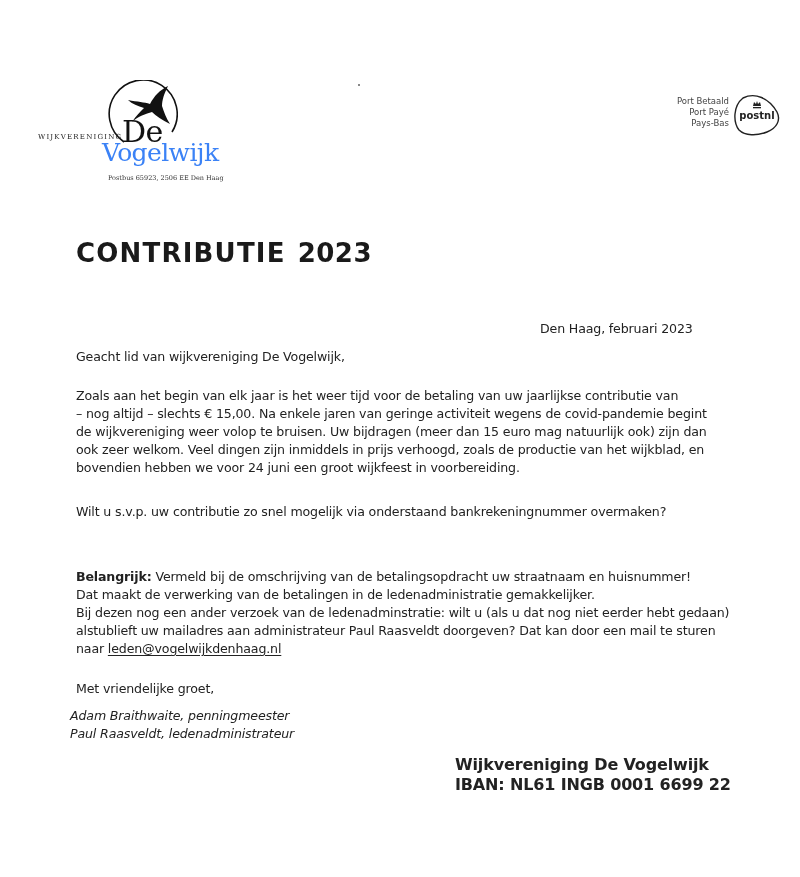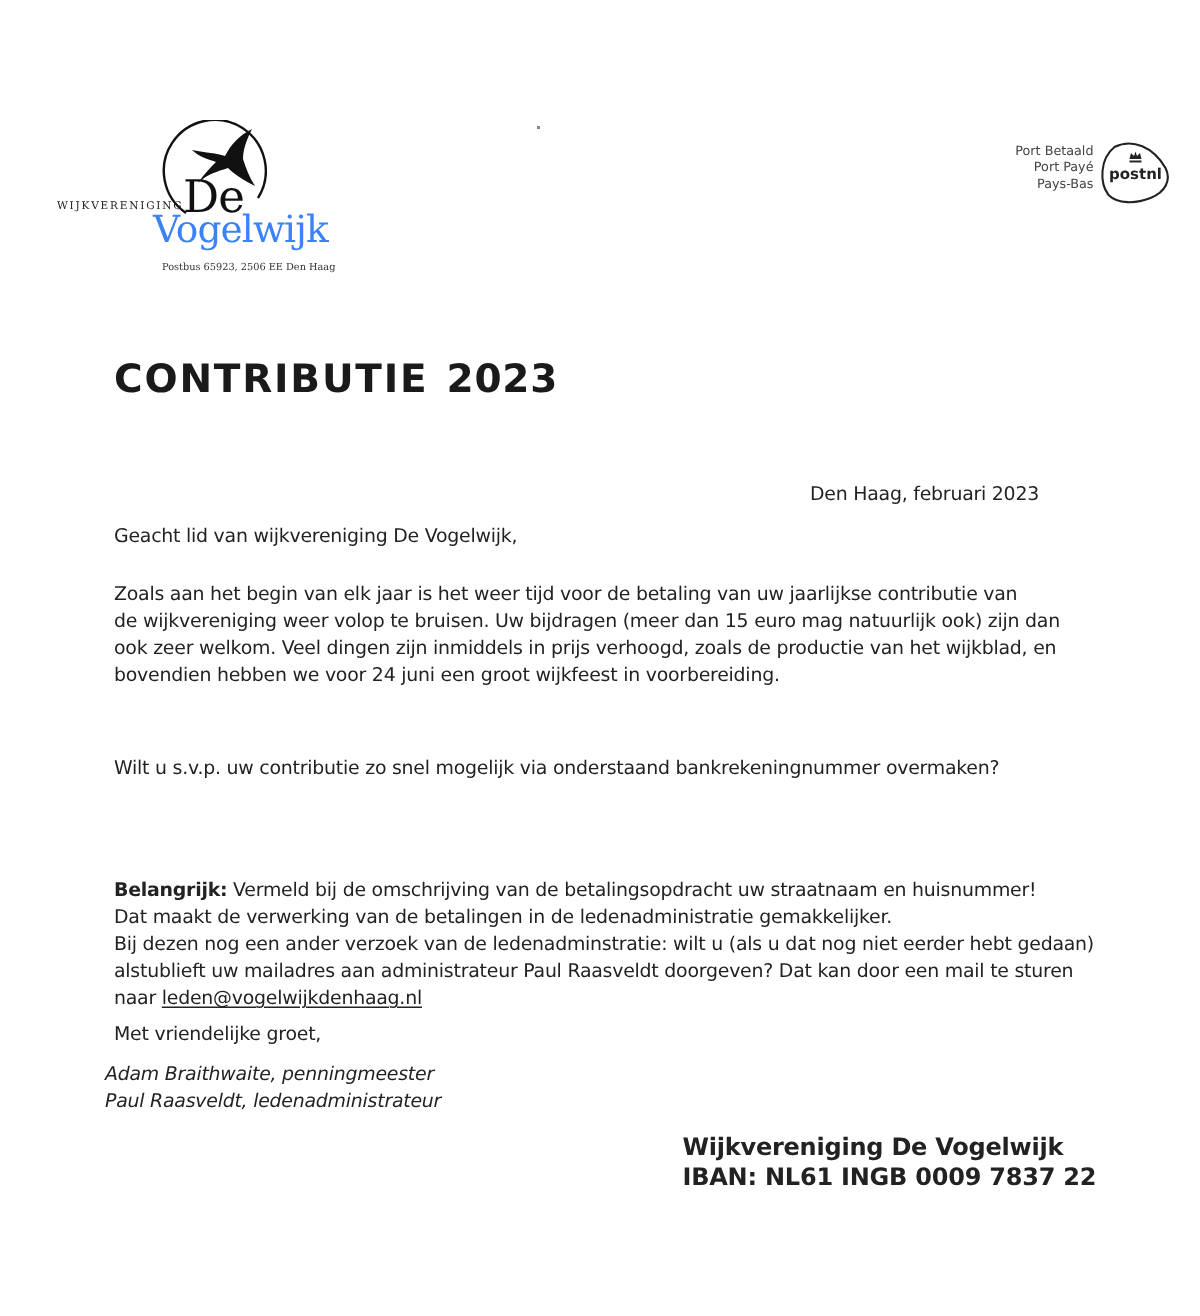--- a/index.html
+++ b/index.html
@@ -82,21 +82,21 @@
       font-family: "DejaVu Sans", sans-serif;
       font-size: 12.6px;
       line-height: 18px;
       color: #222;
       letter-spacing: -0.15px;
     }
     .dateline { left: 540px; top: 320px; }
     .salutation { left: 76px; top: 348px; }
     .para1 { left: 76px; top: 387px; width: 670px; }
     .para2 { left: 76px; top: 503px; width: 670px; }
-    .para3 { left: 76px; top: 584px; width: 680px; }
+    .para3 { left: 76px; top: 568px; width: 680px; }
     .para1 div, .para2 div, .para3 div { white-space: nowrap; }
     .bold-label { font-weight: bold; }
     .email-link {
       color: #222;
       text-decoration: underline;
       text-underline-offset: 2px;
     }
     .closing { left: 76px; top: 680px; }
     .signatures { left: 70px; top: 707px; font-style: italic; }
     .signatures div { white-space: nowrap; }
@@ -142,20 +142,21 @@
 <div class="abs title">
   <span>CONTRIBUTIE</span><span class="year">2023</span>
 </div>
 
 <div class="abs text dateline">Den Haag, februari 2023</div>
 
 <div class="abs text salutation">Geacht lid van wijkvereniging De Vogelwijk,</div>
 
 <div class="abs text para1">
   <div>Zoals aan het begin van elk jaar is het weer tijd voor de betaling van uw jaarlijkse contributie van</div>
+  <div>– nog altijd – slechts € 15,00. Na enkele jaren van geringe activiteit wegens de covid-pandemie begint</div>
   <div>de wijkvereniging weer volop te bruisen. Uw bijdragen (meer dan 15 euro mag natuurlijk ook) zijn dan</div>
   <div>ook zeer welkom. Veel dingen zijn inmiddels in prijs verhoogd, zoals de productie van het wijkblad, en</div>
   <div>bovendien hebben we voor 24 juni een groot wijkfeest in voorbereiding.</div>
 </div>
 
 <div class="abs text para2">
   <div>Wilt u s.v.p. uw contributie zo snel mogelijk via onderstaand bankrekeningnummer overmaken?</div>
 </div>
 
 <div class="abs text para3">
@@ -168,14 +169,14 @@
 
 <div class="abs text closing">Met vriendelijke groet,</div>
 
 <div class="abs text signatures">
   <div>Adam Braithwaite, penningmeester</div>
   <div>Paul Raasveldt, ledenadministrateur</div>
 </div>
 
 <div class="abs text bank-block">
   <div>Wijkvereniging De Vogelwijk</div>
-  <div>IBAN: NL61 INGB 0009 7837 22</div>
+  <div>IBAN: NL61 INGB 0001 6699 22</div>
 </div>
 
 </body></html>

